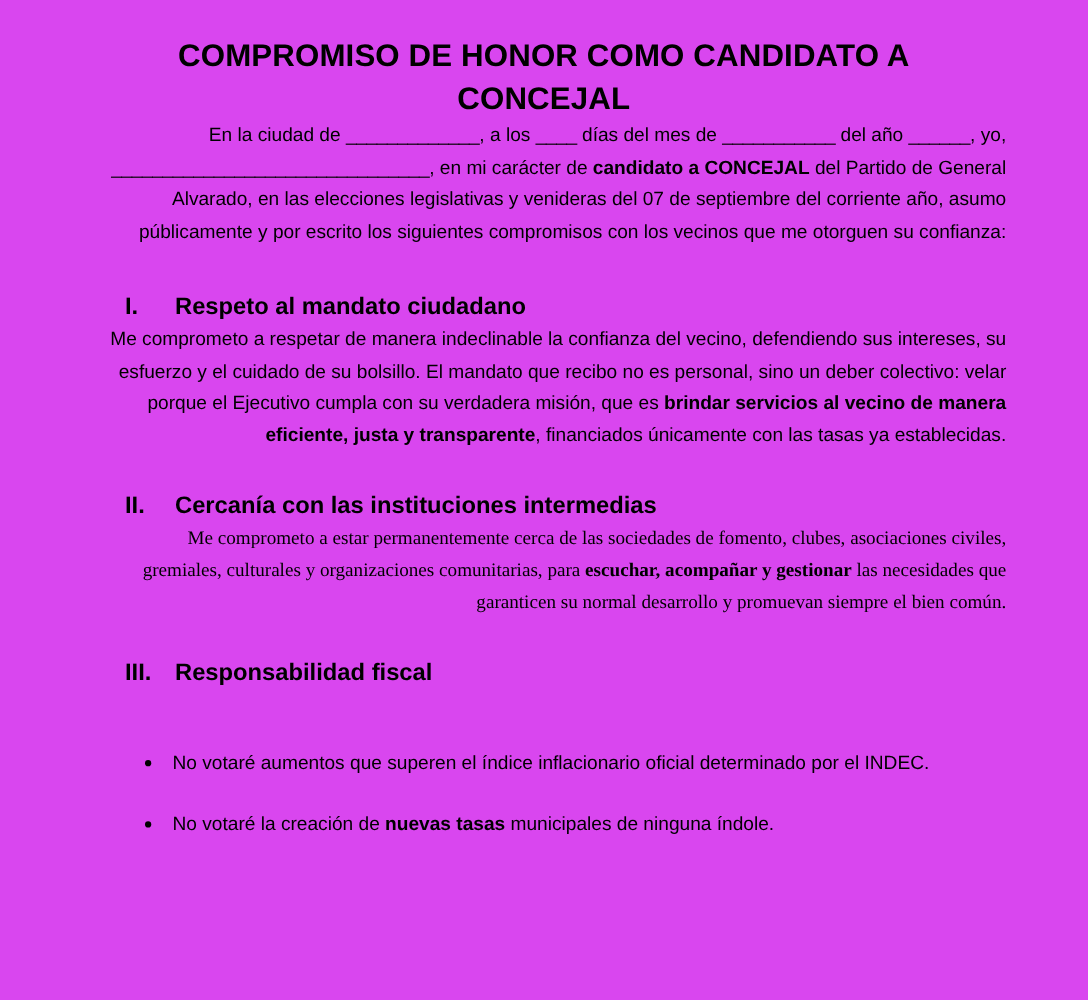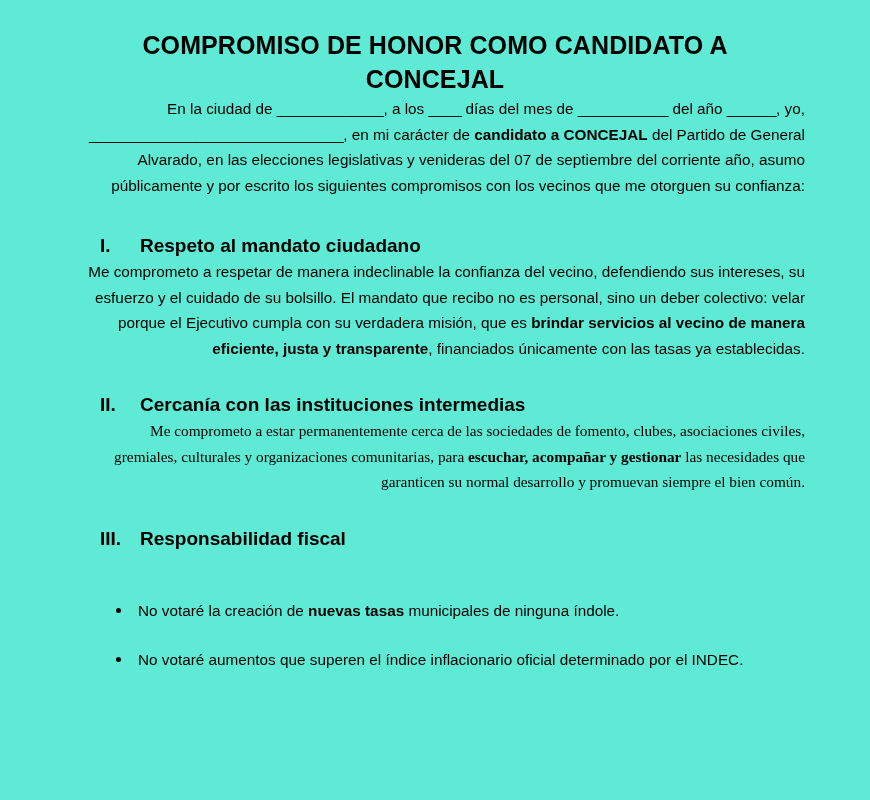--- a/index.html
+++ b/index.html
@@ -13,21 +13,21 @@
     overflow: hidden;
     font-family: "Liberation Sans", sans-serif;
     color: #000000;
     -webkit-font-smoothing: antialiased;
   }
 
   .page {
     position: relative;
     width: 870px;
     height: 800px;
-    background: #5eead4;
+    background: #d946ef;
     box-sizing: border-box;
   }
 
   
   .doc-title {
     margin: 0;
     padding: 28px 100px 0 100px;
     text-align: center;
     font-size: 25px;
     font-weight: bold;
@@ -147,22 +147,22 @@
     </p>
 
     <div class="section-heading sec-3-head">
       <span class="numeral">III.</span>
       <span class="heading-text">Responsabilidad fiscal</span>
     </div>
 
     <ul class="bullets">
       <li>
         <span class="bullet-dot"></span>
-        <span>No votaré la creación de </span><b>nuevas tasas</b><span> municipales de ninguna índole.</span>
+        <span>No votaré aumentos que superen el índice inflacionario oficial determinado por el INDEC.</span><b></b><span></span>
       </li>
       <li>
         <span class="bullet-dot"></span>
-        <span>No votaré aumentos que superen el índice inflacionario oficial determinado por el INDEC.</span><b></b><span></span>
+        <span>No votaré la creación de </span><b>nuevas tasas</b><span> municipales de ninguna índole.</span>
       </li>
     </ul>
 
   </div>
 </div>
 
 </body></html>

